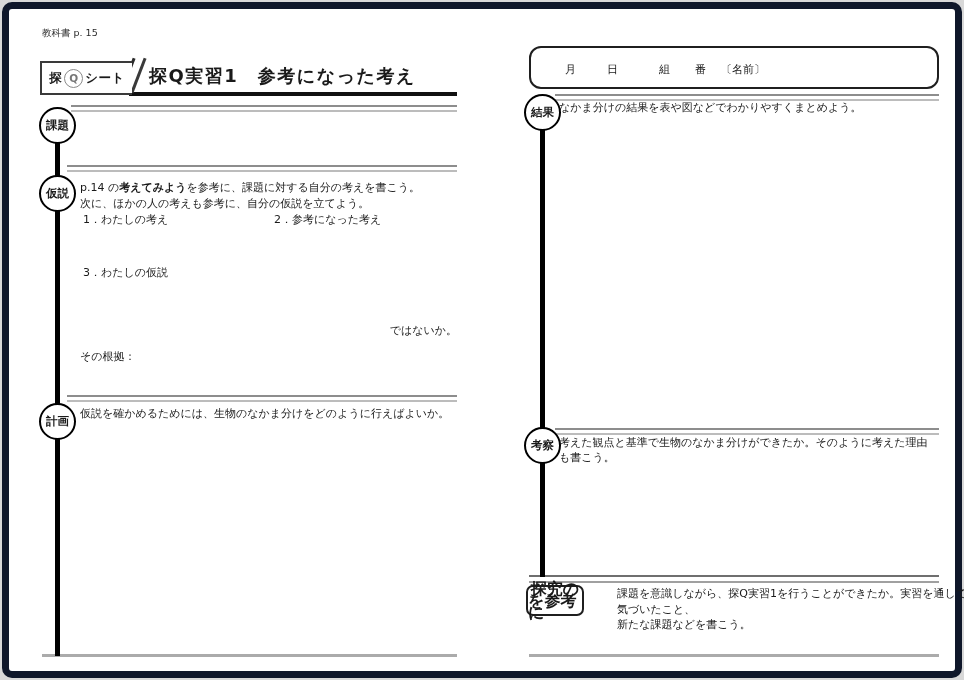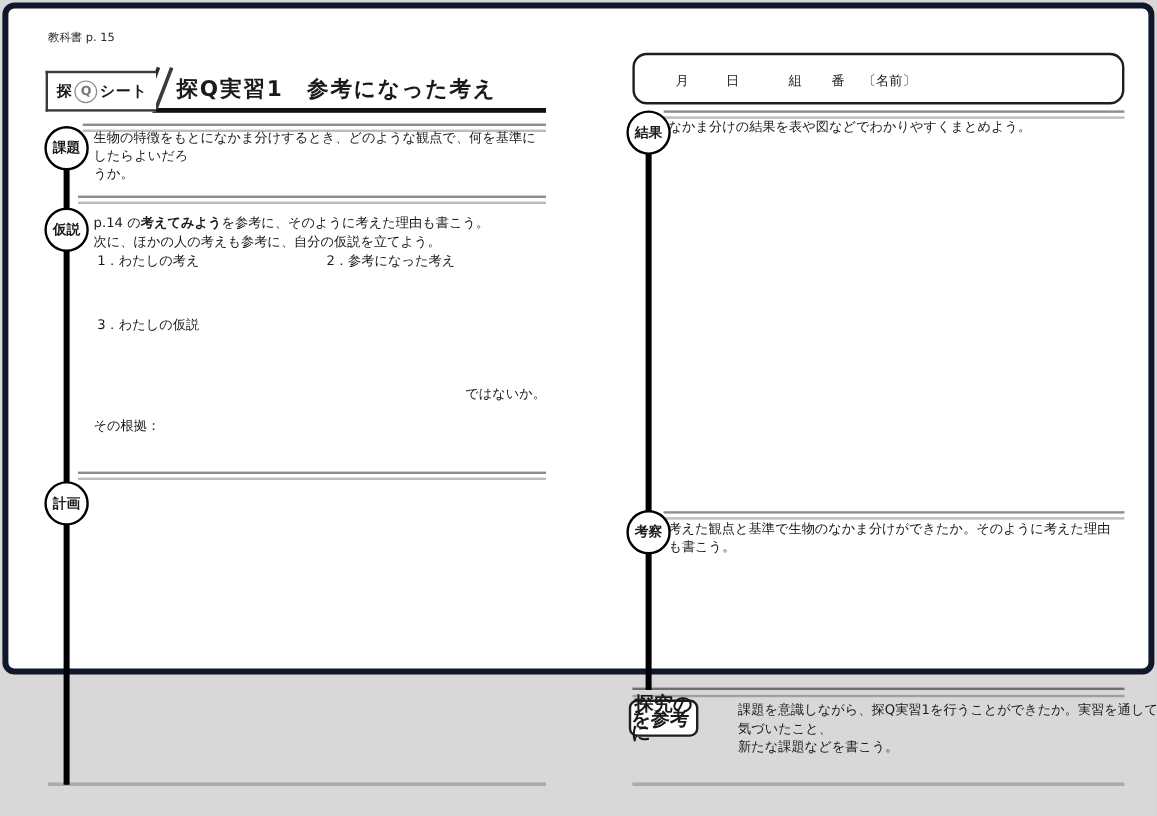--- a/index.html
+++ b/index.html
@@ -1,17 +1,17 @@
 <!DOCTYPE html>
 <html><head>
 <meta charset="utf-8">
 <style>
   html,body{margin:0;padding:0;background:#cfcfcf;}
   .stage{position:relative;width:964px;height:680px;background:#d8d8d8;font-family:"DejaVu Sans","Liberation Sans",sans-serif;color:#1a1a1a;overflow:hidden;}
-  .page{position:absolute;left:2px;top:2px;width:960px;height:560px;box-sizing:border-box;background:#ffffff;border:5px solid #0f172a;border-radius:10px;}
+  .page{position:absolute;left:2px;top:2px;width:960px;height:676px;box-sizing:border-box;background:#ffffff;border:7px solid #0f172a;border-radius:10px;}
   .abs{position:absolute;}
   .txt{font-size:11px;line-height:15px;white-space:pre-line;}
   .small{font-size:9.5px;color:#2a2a2a;}
   
   .textbook-ref{left:33px;top:18px;}
   .logo-box{left:31px;top:52px;width:90px;height:30px;border:2px solid #3a3a3a;border-right:none;display:flex;align-items:center;justify-content:center;gap:1px;background:#fff;z-index:2;}
   .logo-txt{font-size:12.5px;font-weight:bold;letter-spacing:0.5px;}
   .logo-q{display:inline-flex;align-items:center;justify-content:center;width:17px;height:17px;border:1.8px solid #8a8a8a;border-radius:50%;font-size:10.5px;font-weight:bold;color:#777;margin:0 1px;}
   .slash{width:3px;height:37px;background:#2b2b2b;transform:rotate(21deg);z-index:1;}
   .slash-1{left:117px;top:48px;}
@@ -78,35 +78,34 @@
       <span class="logo-q">Q</span>
       <span class="logo-txt">シート</span>
     </div>
     <div class="abs page-title">探Q実習1　参考になった考え</div>
     <div class="abs title-underline"></div>
 
     <div class="abs vline vline-left"></div>
 
     <div class="abs sep sep-kadai"></div>
     <div class="abs badge badge-kadai">課題</div>
-    <div class="abs txt kadai-text">生物の特徴をもとになかま分けするとき、どのような観点で、何を基準にしたらよいだろ
-うか。</div>
 
     <div class="abs sep sep-kasetsu"></div>
     <div class="abs badge badge-kasetsu">仮説</div>
-    <div class="abs txt kasetsu-l1"><span>p.14 の</span><span class="bold">考えてみよう</span><span>を参考に、そのように考えた理由も書こう。</span></div>
+    <div class="abs txt kasetsu-l1"><span>p.14 の</span><span class="bold">考えてみよう</span><span>を参考に、課題に対する自分の考えを書こう。</span></div>
     <div class="abs txt kasetsu-l2">次に、ほかの人の考えも参考に、自分の仮説を立てよう。</div>
     <div class="abs txt kasetsu-item1">1．わたしの考え</div>
     <div class="abs txt kasetsu-item2">2．参考になった考え</div>
     <div class="abs txt kasetsu-item3">3．わたしの仮説</div>
     <div class="abs txt kasetsu-suffix">ではないか。</div>
     <div class="abs txt kasetsu-basis">その根拠：</div>
 
     <div class="abs sep sep-keikaku"></div>
     <div class="abs badge badge-keikaku">計画</div>
+    <div class="abs txt keikaku-text">仮説を確かめるためには、生物のなかま分けをどのように行えばよいか。</div>
 
     <div class="abs hairline bottom-left"></div>
 
     <div class="abs name-box">
       <span class="nb-f nb-month">月</span>
       <span class="nb-f nb-day">日</span>
       <span class="nb-f nb-class">組</span>
       <span class="nb-f nb-number">番</span>
       <span class="nb-f nb-name">〔名前〕</span>
     </div>

